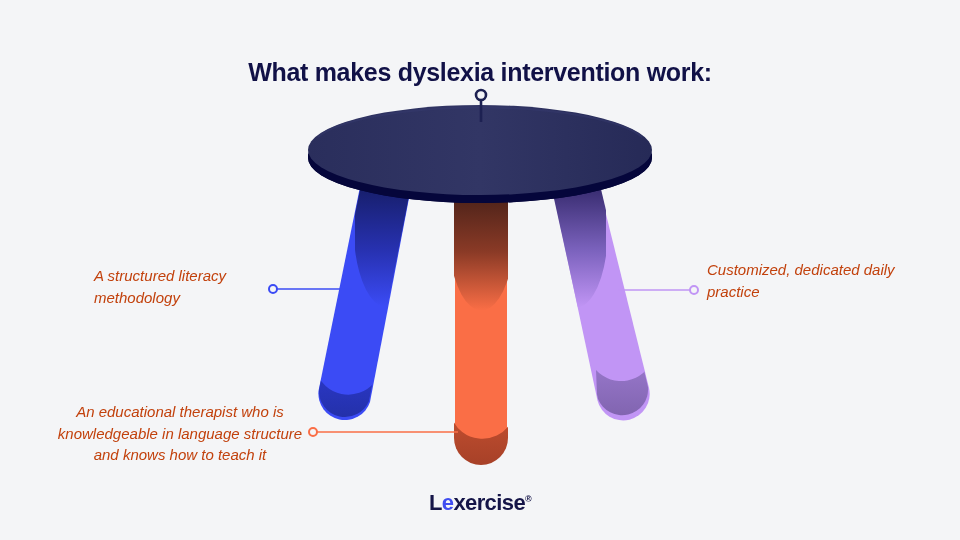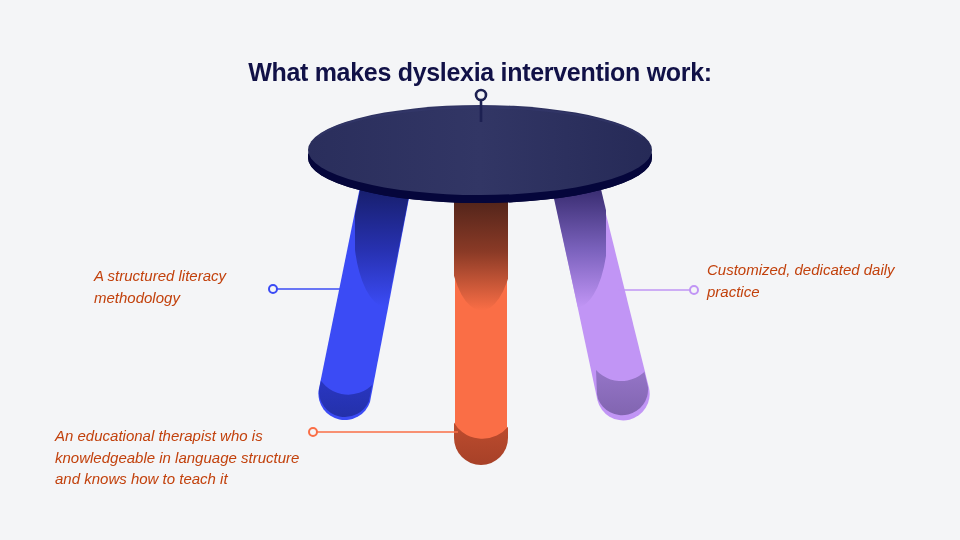--- a/index.html
+++ b/index.html
@@ -51,23 +51,23 @@
     font-style: italic;
   }
   #callout-left-top {
     left: 94px;
     top: 265px;
     width: 180px;
     text-align: left;
   }
   #callout-left-bottom {
     left: 55px;
-    top: 425px;
+    top: 401px;
     width: 250px;
-    text-align: left;
+    text-align: center;
   }
   #callout-right {
     left: 707px;
     top: 259px;
     width: 190px;
     text-align: left;
   }
 
   
   #logo {
@@ -200,14 +200,15 @@
       <circle cx="694" cy="290" r="4" fill="#f4f5f7" stroke="#c195f5" stroke-width="2"></circle>
     </g>
   </svg>
 
   <div class="callout" id="callout-left-top">A structured literacy methodology</div>
 
   <div class="callout" id="callout-left-bottom">An educational therapist who is knowledgeable in language structure and knows how to teach it</div>
 
   <div class="callout" id="callout-right">Customized, dedicated daily practice</div>
 
+  <div id="logo"><span>L</span><span class="accent">e</span><span>xercise</span><span class="reg">®</span></div>
 
 </div>
 
 </body></html>

